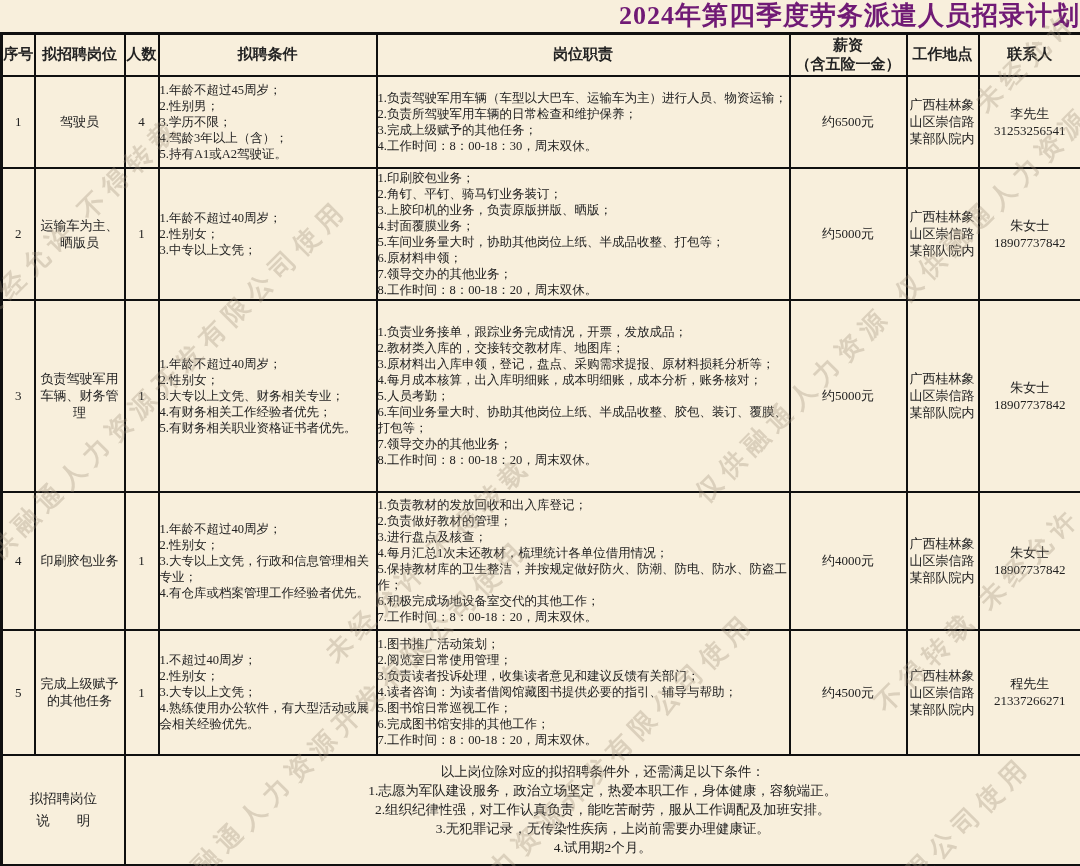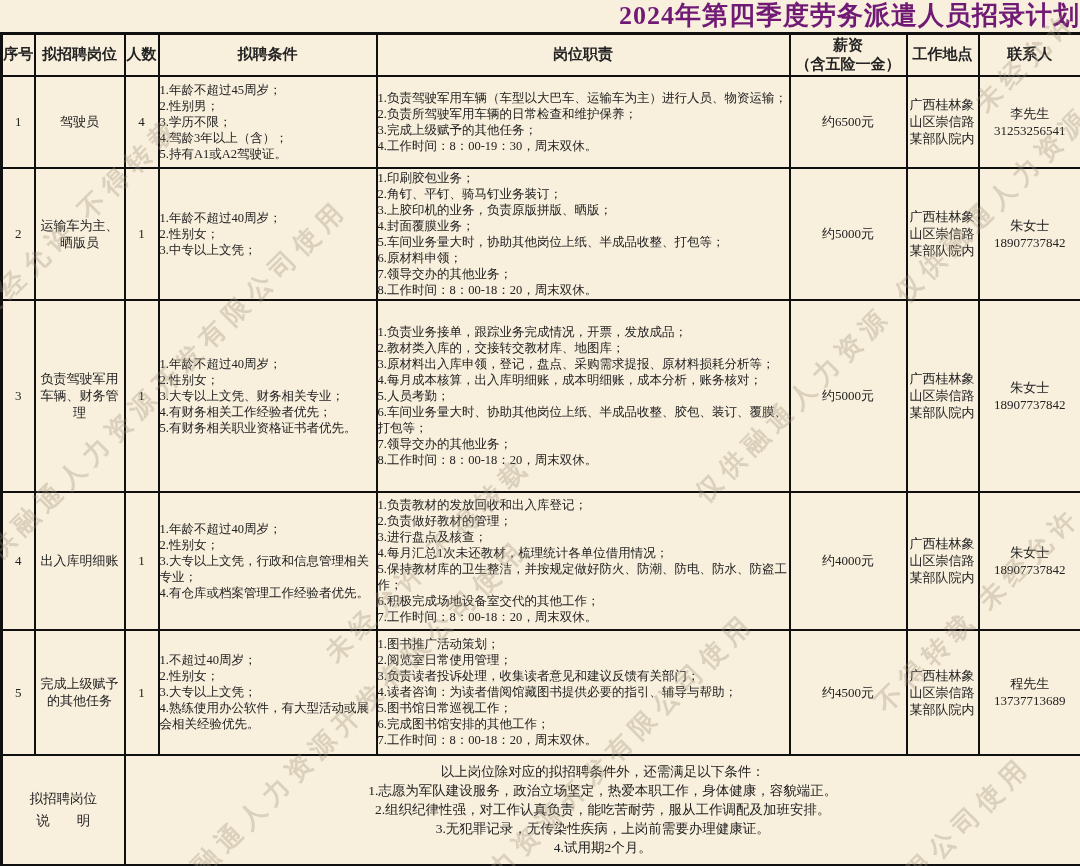--- a/index.html
+++ b/index.html
@@ -93,21 +93,21 @@
       <td class="c">驾驶员</td>
       <td class="c">4</td>
       <td class="l">1.年龄不超过45周岁；
 2.性别男；
 3.学历不限；
 4.驾龄3年以上（含）；
 5.持有A1或A2驾驶证。</td>
       <td class="l">1.负责驾驶军用车辆（车型以大巴车、运输车为主）进行人员、物资运输；
 2.负责所驾驶军用车辆的日常检查和维护保养；
 3.完成上级赋予的其他任务；
-4.工作时间：8：00-19：30，周末双休。</td>
+4.工作时间：8：00-18：30，周末双休。</td>
       <td class="c">约6500元</td>
       <td class="c" style="text-align:left;padding:0 2px;">广西桂林象山区崇信路某部队院内</td>
       <td class="c">李先生
 31253256541</td>
     </tr>
 
     <tr style="height:132px">
       <td class="c">2</td>
       <td class="c">运输车为主、晒版员</td>
       <td class="c">1</td>
@@ -146,21 +146,21 @@
 7.领导交办的其他业务；
 8.工作时间：8：00-18：20，周末双休。</td>
       <td class="c">约5000元</td>
       <td class="c" style="text-align:left;padding:0 2px;">广西桂林象山区崇信路某部队院内</td>
       <td class="c">朱女士
 18907737842</td>
     </tr>
 
     <tr style="height:138px">
       <td class="c">4</td>
-      <td class="c">出入库明细账</td>
+      <td class="c">印刷胶包业务</td>
       <td class="c">1</td>
       <td class="l">1.年龄不超过40周岁；
 2.性别女；
 3.大专以上文凭，行政和信息管理相关专业；
 4.有仓库或档案管理工作经验者优先。</td>
       <td class="l">1.负责教材的发放回收和出入库登记；
 2.负责做好教材的管理；
 3.进行盘点及核查；
 4.每月汇总1次未还教材，梳理统计各单位借用情况；
 5.保持教材库的卫生整洁，并按规定做好防火、防潮、防电、防水、防盗工作；
@@ -183,21 +183,21 @@
       <td class="l">1.图书推广活动策划；
 2.阅览室日常使用管理；
 3.负责读者投诉处理，收集读者意见和建议反馈有关部门；
 4.读者咨询：为读者借阅馆藏图书提供必要的指引、辅导与帮助；
 5.图书馆日常巡视工作；
 6.完成图书馆安排的其他工作；
 7.工作时间：8：00-18：20，周末双休。</td>
       <td class="c">约4500元</td>
       <td class="c" style="text-align:left;padding:0 2px;">广西桂林象山区崇信路某部队院内</td>
       <td class="c">程先生
-13737713689</td>
+21337266271</td>
     </tr>
 
     <tr style="height:111px">
       <td class="note-label" colspan="2">拟招聘岗位
 说　　明</td>
       <td class="note-content" colspan="6">以上岗位除对应的拟招聘条件外，还需满足以下条件：
 1.志愿为军队建设服务，政治立场坚定，热爱本职工作，身体健康，容貌端正。
 2.组织纪律性强，对工作认真负责，能吃苦耐劳，服从工作调配及加班安排。
 3.无犯罪记录，无传染性疾病，上岗前需要办理健康证。
 4.试用期2个月。</td>

